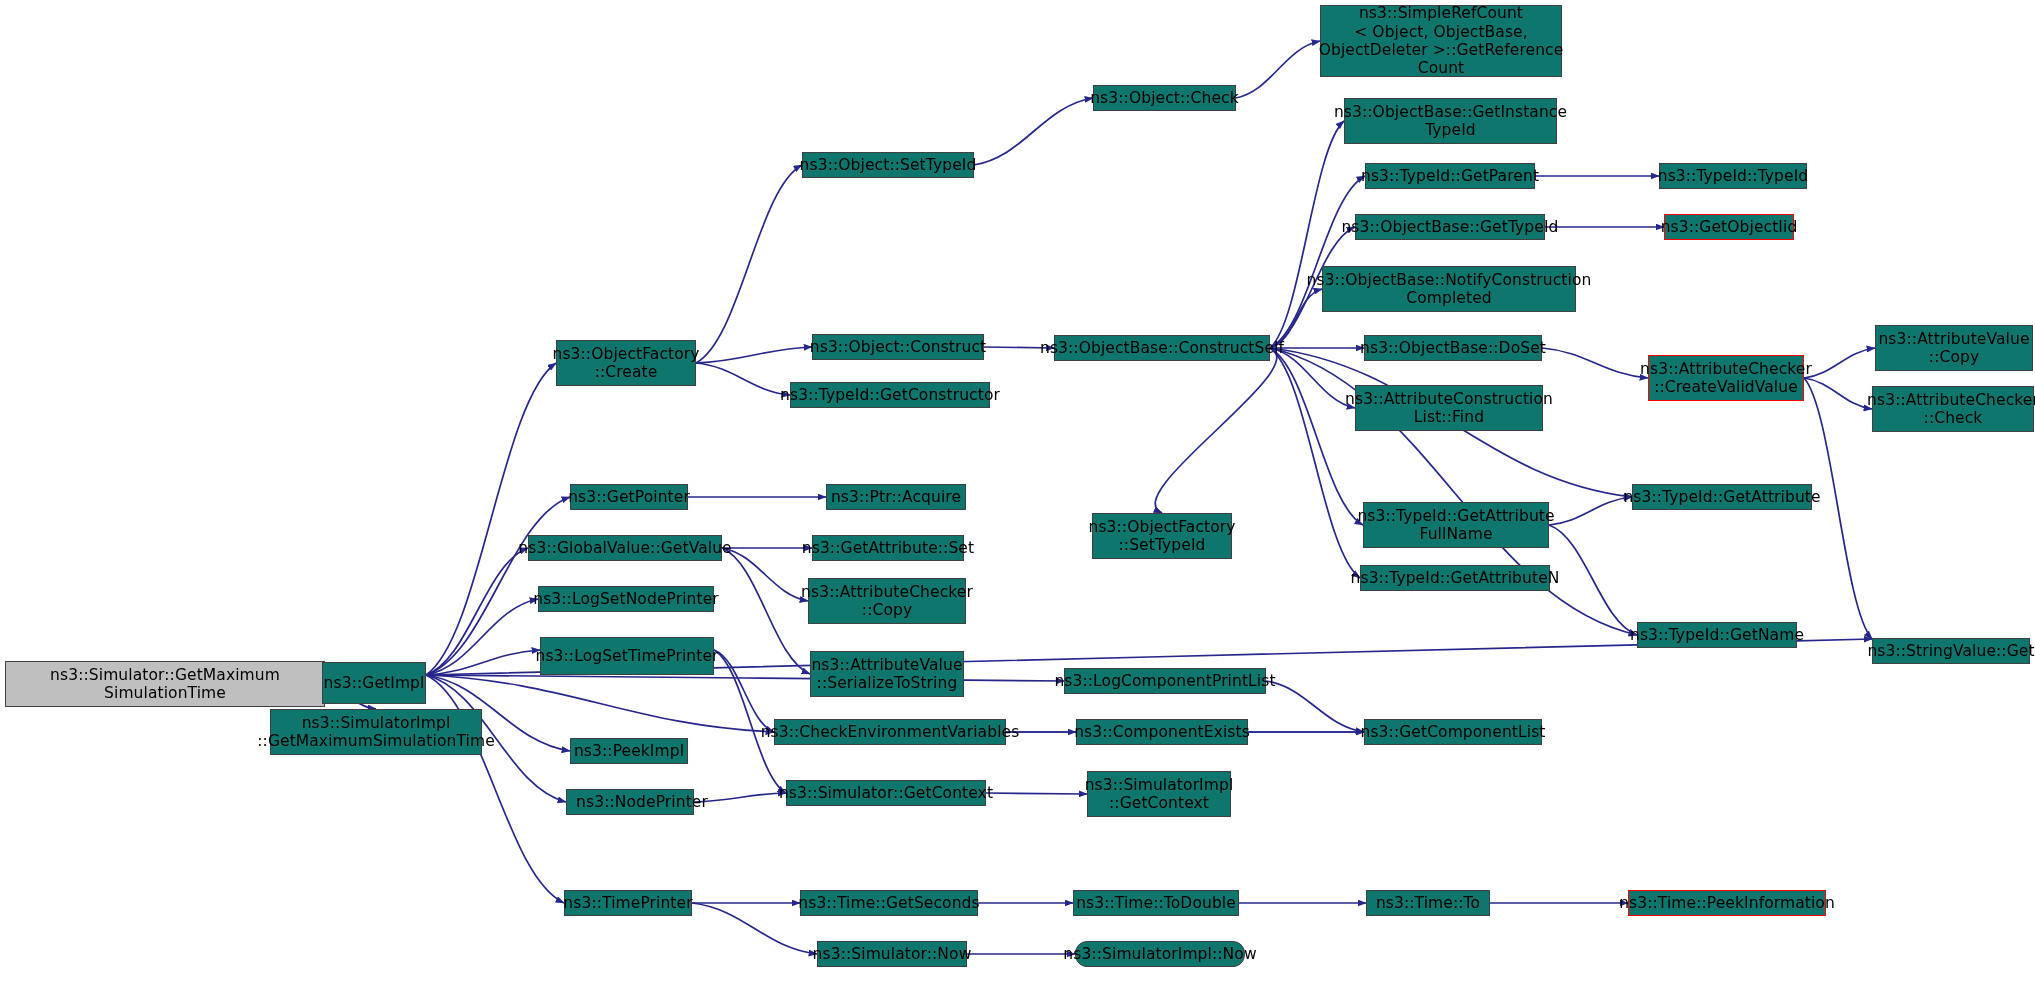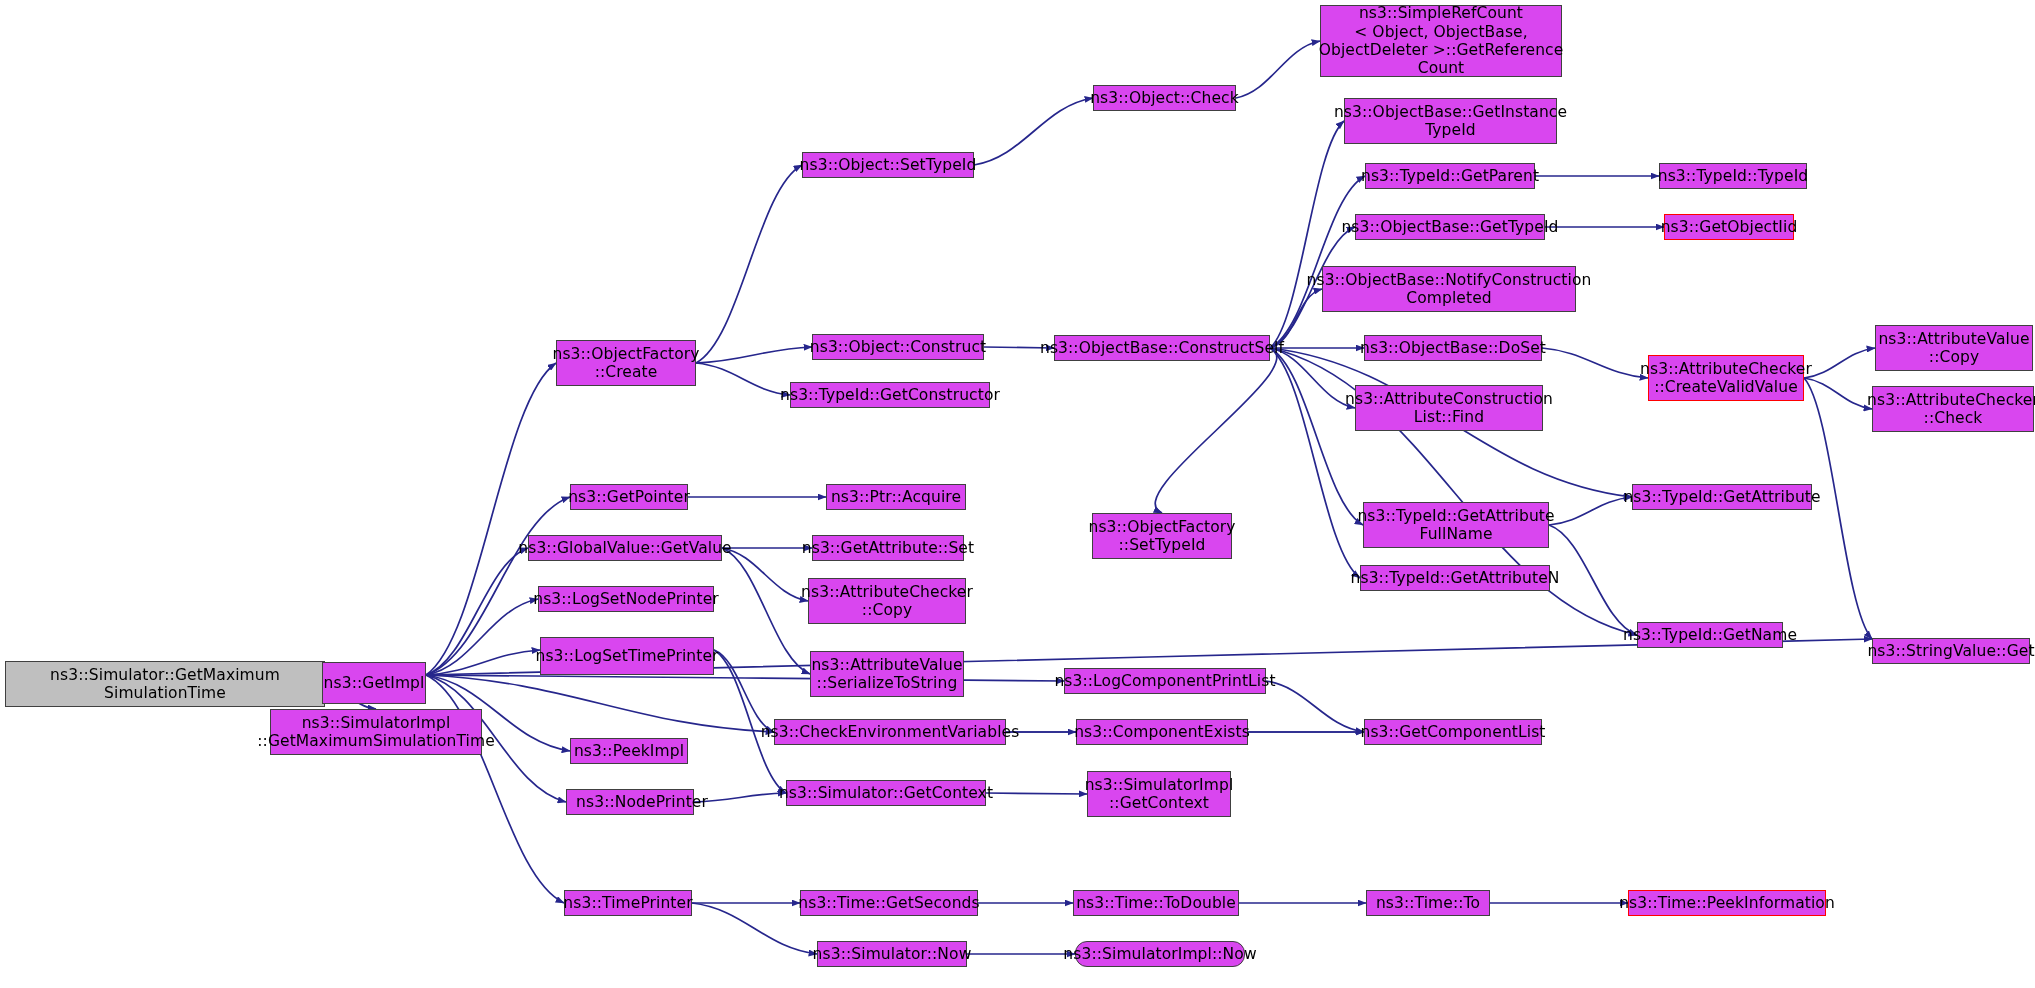--- a/index.html
+++ b/index.html
@@ -19,21 +19,21 @@
     height:988px;
     pointer-events:none;
   }
   .node{
     position:absolute;
     box-sizing:border-box;
     display:flex;
     align-items:center;
     justify-content:center;
     text-align:center;
-    background:#d946ef;
+    background:#0f766e;
     border:1px solid #404040;
     color:#000000;
     font-size:15.5px;
     line-height:1.18;
     letter-spacing:0.1px;
     white-space:pre;
     padding:0 4px;
     z-index:5;
   }
   .node.red{ border:1.6px solid #ff0000; }
@@ -144,21 +144,21 @@
       <div class="node" style="left: 1875px; top: 325px; width: 158px; height: 46px;">ns3::AttributeValue
 ::Copy</div>
       <div class="node" style="left: 1872px; top: 386px; width: 162px; height: 46px;">ns3::AttributeChecker
 ::Check</div>
       <div class="node" style="left: 1092px; top: 513px; width: 140px; height: 46px;">ns3::ObjectFactory
 ::SetTypeId</div>
       <div class="node" style="left: 1363px; top: 502px; width: 186px; height: 46px;">ns3::TypeId::GetAttribute
 FullName</div>
       <div class="node" style="left: 1632px; top: 484px; width: 180px; height: 26px;">ns3::TypeId::GetAttribute</div>
       <div class="node" style="left: 1360px; top: 565px; width: 190px; height: 26px;">ns3::TypeId::GetAttributeN</div>
-      <div class="node" style="left: 1637px; top: 622px; width: 146px; height: 26px;">ns3::TypeId::GetName</div>
+      <div class="node" style="left: 1637px; top: 622px; width: 160px; height: 26px;">ns3::TypeId::GetName</div>
       <div class="node" style="left: 1872px; top: 626px; width: 158px; height: 26px; margin-top: 12px;">ns3::StringValue::Get</div>
       <div class="node" style="left: 570px; top: 484px; width: 118px; height: 26px;">ns3::GetPointer</div>
       <div class="node" style="left: 826px; top: 484px; width: 140px; height: 26px;">ns3::Ptr::Acquire</div>
       <div class="node" style="left: 528px; top: 535px; width: 194px; height: 26px;">ns3::GlobalValue::GetValue</div>
       <div class="node" style="left: 812px; top: 535px; width: 152px; height: 26px;">ns3::GetAttribute::Set</div>
       <div class="node" style="left: 538px; top: 586px; width: 176px; height: 26px;">ns3::LogSetNodePrinter</div>
       <div class="node" style="left: 808px; top: 578px; width: 158px; height: 46px;">ns3::AttributeChecker
 ::Copy</div>
       <div class="node" style="left: 540px; top: 637px; width: 174px; height: 38px;">ns3::LogSetTimePrinter</div>
       <div class="node" style="left: 810px; top: 651px; width: 154px; height: 46px;">ns3::AttributeValue

